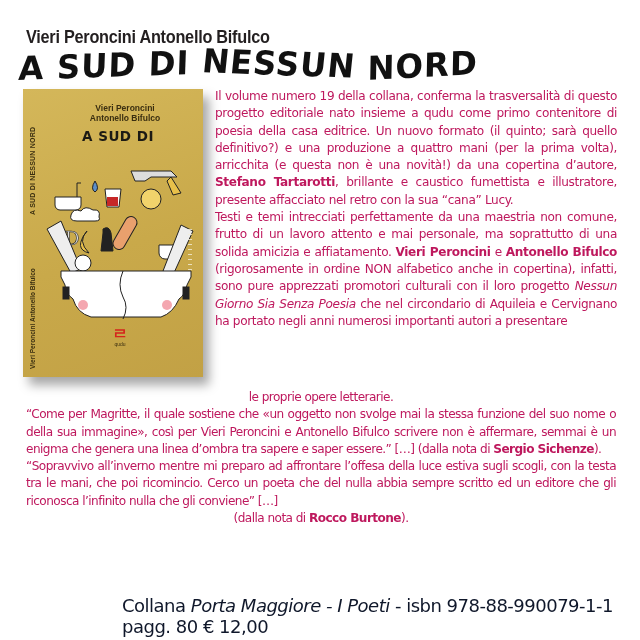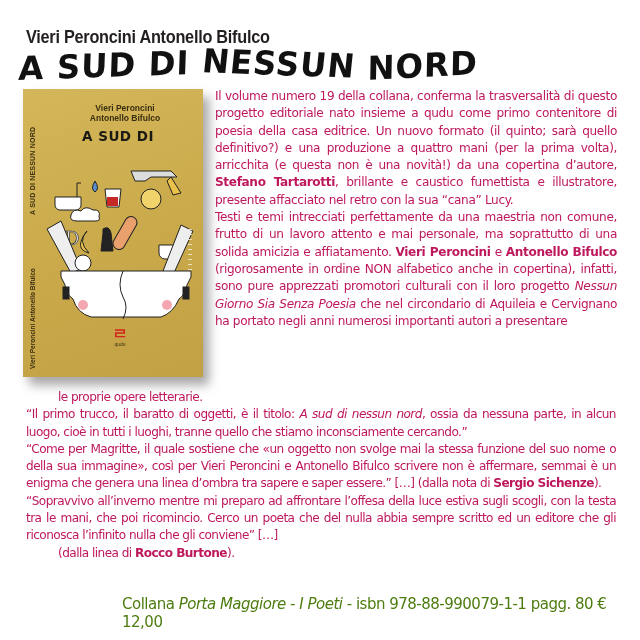--- a/index.html
+++ b/index.html
@@ -71,25 +71,25 @@
     }
     .col-right {
       left: 215px; top: 88px; width: 402px; text-align: justify;
       font-size: 12.1px; letter-spacing: -0.35px;
     }
     .col-right p { margin: 0; }
     .full-width {
       left: 26px; width: 590px; letter-spacing: -0.55px; font-size: 12.1px;
     }
     .full-width p { margin: 0; text-align: justify; }
-    .full-width p.left { text-align: left; margin-left: 32px; }
+    .full-width p.left { text-align: center; }
     .colophon {
       position: absolute; left: 122px; top: 595px; width: 500px;
-      font-family: "DejaVu Sans", sans-serif; font-size: 15px; letter-spacing: -0.5px;
-      color: #4d7c0f;
+      font-family: "DejaVu Sans", sans-serif; font-size: 18px; letter-spacing: -0.5px;
+      color: #0f172a;
     }
     b { font-weight: bold; }
     i { font-style: italic; }
   </style>
 </head>
 <body>
 
 <div class="authors-header">Vieri Peroncini Antonello Bifulco</div>
 
 <div class="book-title">
@@ -158,19 +158,18 @@
   </div>
 </div>
 
 <div class="body-text col-right">
   <p><span>Il volume numero 19 della collana, conferma la trasversalità di questo progetto editoriale nato insieme a qudu come primo contenitore di poesia della casa editrice. Un nuovo formato (il quinto; sarà quello definitivo?) e una produzione a quattro mani (per la prima volta), arricchita (e questa non è una novità!) da una copertina d’autore, </span><b>Stefano Tartarotti</b><span>, brillante e caustico fumettista e illustratore, presente affacciato nel retro con la sua “cana” Lucy.</span></p>
   <p><span>Testi e temi intrecciati perfettamente da una maestria non comune, frutto di un lavoro attento e mai personale, ma soprattutto di una solida amicizia e affiatamento. </span><b>Vieri Peroncini</b><span> e </span><b>Antonello Bifulco</b><span> (rigorosamente in ordine NON alfabetico anche in copertina), infatti, sono pure apprezzati promotori culturali con il loro progetto </span><i>Nessun Giorno Sia Senza Poesia</i><span> che nel circondario di Aquileia e Cervignano ha portato negli anni numerosi importanti autori a presentare</span></p>
 </div>
 
 <div class="body-text full-width" style="top:389px;">
   <p class="left">le proprie opere letterarie.</p>
-  <p><span>“Il primo trucco, il baratto di oggetti, è il titolo: </span><i>A sud di nessun nord</i><span>, ossia da nessuna parte, in alcun luogo, cioè in tutti i luoghi, tranne quello che stiamo inconsciamente cercando.”</span></p>
   <p><span>“Come per Magritte, il quale sostiene che «un oggetto non svolge mai la stessa funzione del suo nome o della sua immagine», così per Vieri Peroncini e Antonello Bifulco scrivere non è affermare, semmai è un enigma che genera una linea d’ombra tra sapere e saper essere.” […] (dalla nota di </span><b>Sergio Sichenze</b><span>).</span></p>
   <p>“Sopravvivo all’inverno mentre mi preparo ad affrontare l’offesa della luce estiva sugli scogli, con la testa tra le mani, che poi ricomincio. Cerco un poeta che del nulla abbia sempre scritto ed un editore che gli riconosca l’infinito nulla che gli conviene” […]</p>
-  <p class="left"><span>(dalla linea di </span><b>Rocco Burtone</b><span>).</span></p>
+  <p class="left"><span>(dalla nota di </span><b>Rocco Burtone</b><span>).</span></p>
 </div>
 
 <div class="colophon"><span>Collana </span><i>Porta Maggiore - I Poeti</i><span> - isbn 978-88-990079-1-1 pagg. 80 € 12,00</span></div>
 
 </body></html>

